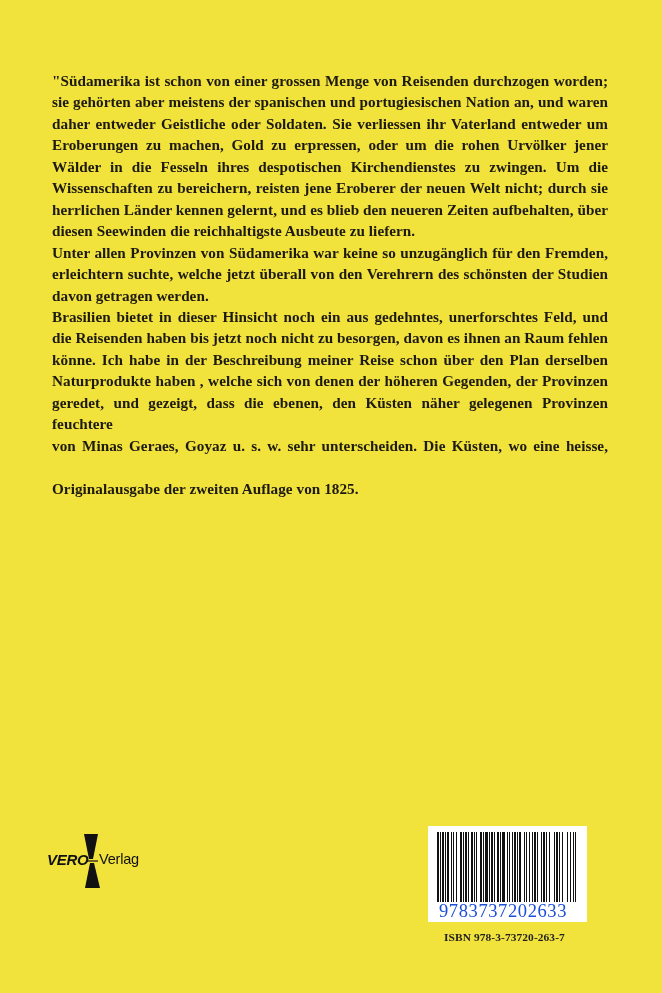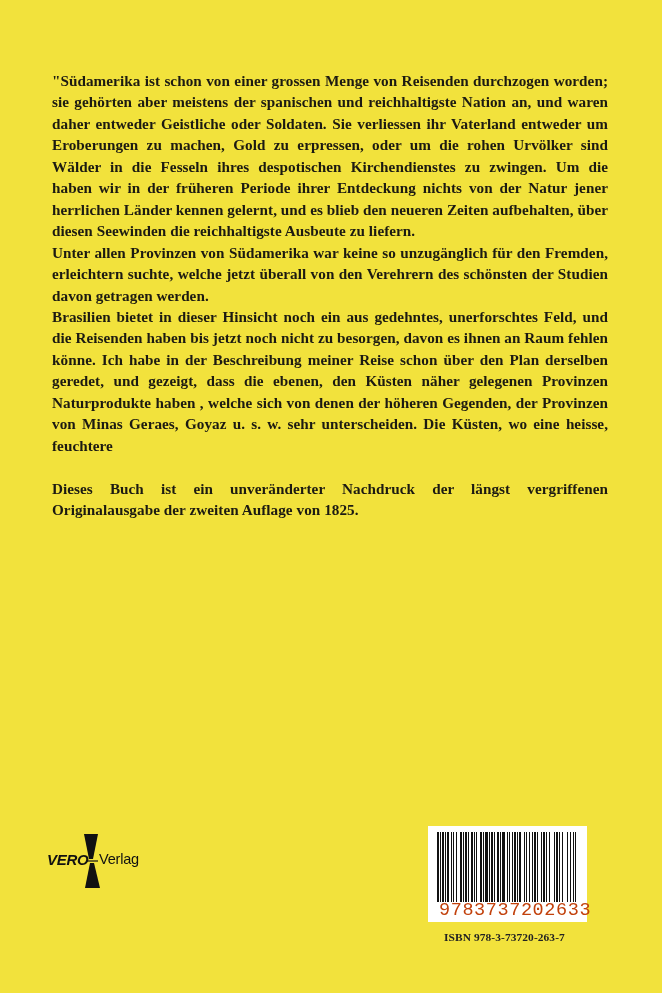--- a/index.html
+++ b/index.html
@@ -34,62 +34,61 @@
   }
   .logo svg { position: absolute; left: 36px; top: 0; }
   .barcode-box {
     position: absolute; left: 428px; top: 826px; width: 159px; height: 96px;
     background: #ffffff;
   }
   .bars { position: absolute; left: 9px; top: 6px; height: 70px; width: 142px; display: flex; }
   .bars span { display: block; height: 100%; }
   .digits {
     position: absolute; left: 11px; top: 75px; width: 145px;
-    font-family: Liberation Mono, monospace;
-    font-size: 18.5px; letter-spacing: 0.6px; color: #c2410c; line-height: 20px;
+    font-family: Liberation Serif, serif;
+    font-size: 18.5px; letter-spacing: 0.6px; color: #1d4ed8; line-height: 20px;
   }
   .isbn {
     position: absolute; left: 444px; top: 931px; width: 145px;
     font-family: "Liberation Serif", "DejaVu Serif", serif;
     font-weight: bold; font-size: 11.4px; color: #222; letter-spacing: 0.1px;
   }
 </style>
 </head>
 <body>
 
 <div class="cover">
 
   <div class="blurb">
     <p>
       <span class="line">"Südamerika ist schon von einer grossen Menge von Reisenden durchzogen worden;</span>
-      <span class="line">sie gehörten aber meistens der spanischen und reichhaltigste Nation an, und waren</span>
+      <span class="line">sie gehörten aber meistens der spanischen und portugiesischen Nation an, und waren</span>
       <span class="line">daher entweder Geistliche oder Soldaten. Sie verliessen ihr Vaterland entweder um</span>
-      <span class="line">Eroberungen zu machen, Gold zu erpressen, oder um die rohen Urvölker sind</span>
+      <span class="line">Eroberungen zu machen, Gold zu erpressen, oder um die rohen Urvölker jener</span>
       <span class="line">Wälder in die Fesseln ihres despotischen Kirchendienstes zu zwingen. Um die</span>
-      <span class="line">haben wir in der früheren Periode ihrer Entdeckung nichts von der Natur jener</span>
+      <span class="line">Wissenschaften zu bereichern, reisten jene Eroberer der neuen Welt nicht; durch sie</span>
       <span class="line">herrlichen Länder kennen gelernt, und es blieb den neueren Zeiten aufbehalten, über</span>
       <span class="line last">diesen Seewinden die reichhaltigste Ausbeute zu liefern.</span>
     </p>
     <p>
       <span class="line">Unter allen Provinzen von Südamerika war keine so unzugänglich für den Fremden,</span>
       <span class="line">erleichtern suchte, welche jetzt überall von den Verehrern des schönsten der Studien</span>
       <span class="line last">davon getragen werden.</span>
     </p>
     <p>
       <span class="line">Brasilien bietet in dieser Hinsicht noch ein aus gedehntes, unerforschtes Feld, und</span>
       <span class="line">die Reisenden haben bis jetzt noch nicht zu besorgen, davon es ihnen an Raum fehlen</span>
       <span class="line">könne. Ich habe in der Beschreibung meiner Reise schon über den Plan derselben</span>
+      <span class="line">Naturprodukte haben , welche sich von denen der höheren Gegenden, der Provinzen</span>
       <span class="line">geredet, und gezeigt, dass die ebenen, den Küsten näher gelegenen Provinzen</span>
-      <span class="line">Naturprodukte haben , welche sich von denen der höheren Gegenden, der Provinzen</span>
+      <span class="line last">feuchtere</span>
       <span class="line">von Minas Geraes, Goyaz u. s. w. sehr unterscheiden. Die Küsten, wo eine heisse,</span>
-      <span class="line last">feuchtere</span>
     </p>
     <div class="spacer"></div>
     <p>
-      <span class="line">Dieses Buch ist ein unveränderter Nachdruck der längst vergriffenen</span>
       <span class="line last">Originalausgabe der zweiten Auflage von 1825.</span>
     </p>
   </div>
 
   <div class="logo">
     <span class="vero">VERO</span>
     <svg width="18" height="56" viewBox="0 0 18 56">
       <polygon points="1,1 15,1 10,26 6,26" fill="#111"></polygon>
       <polygon points="7,30 11,30 17,55 2,55" fill="#111"></polygon>
       <line x1="3" y1="28" x2="15" y2="28" stroke="#111" stroke-width="1.2"></line>

